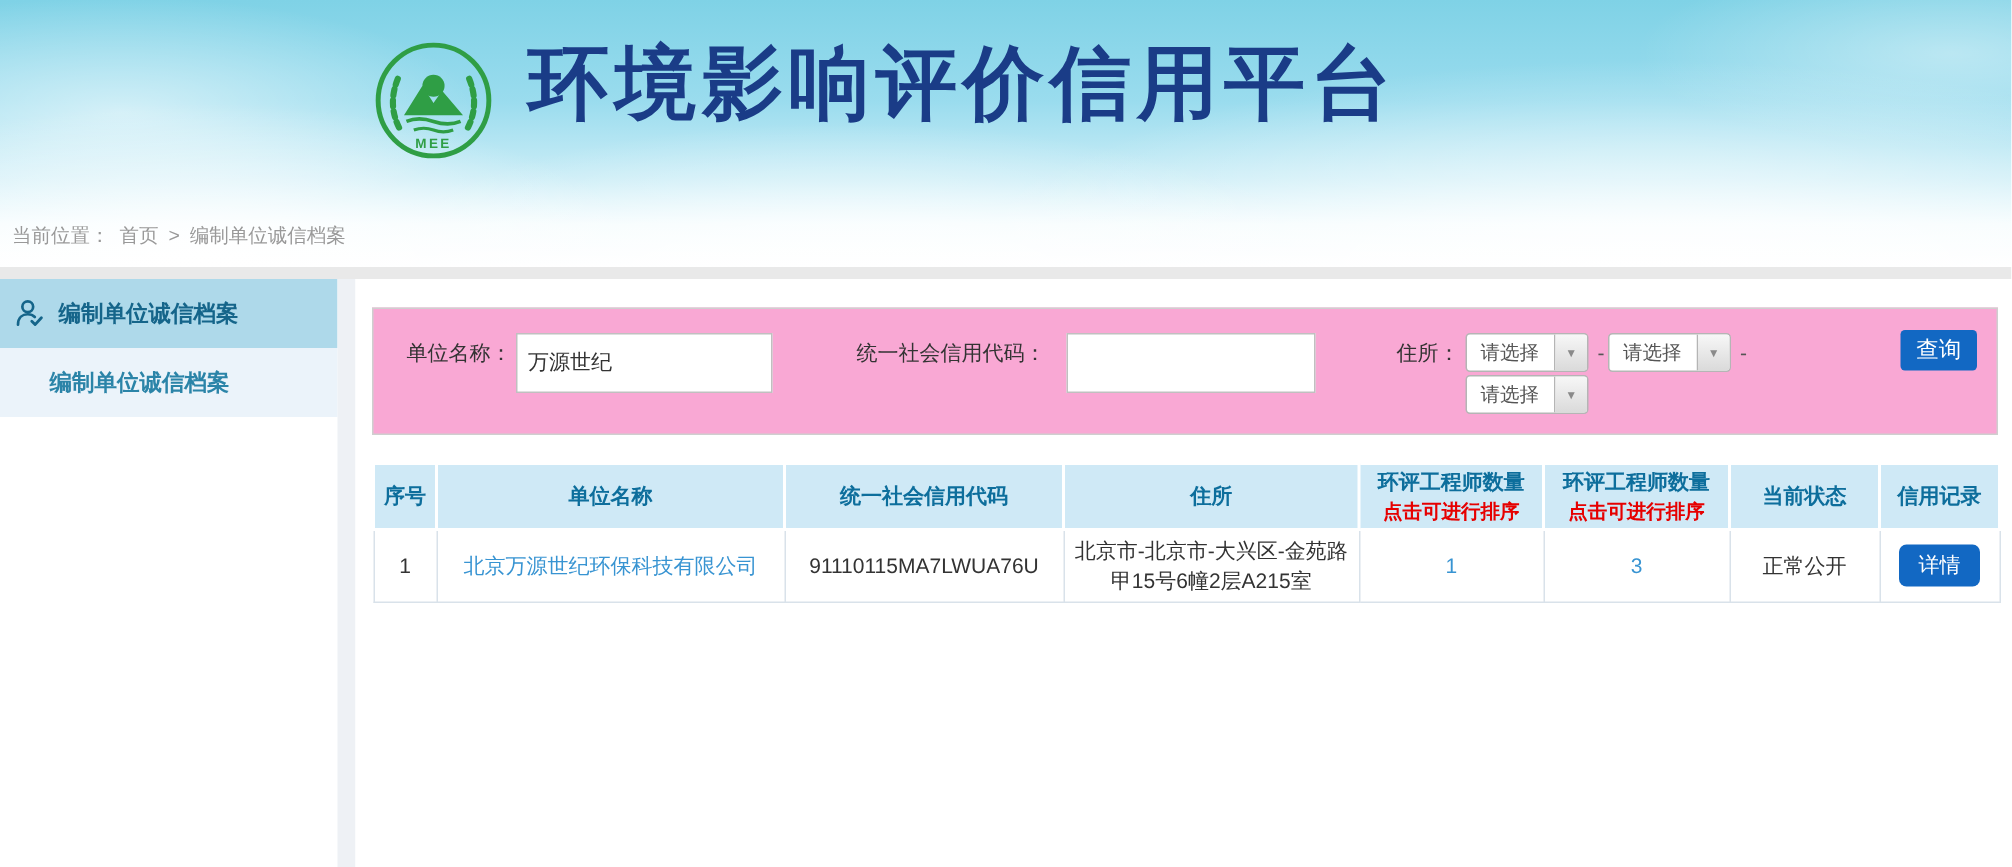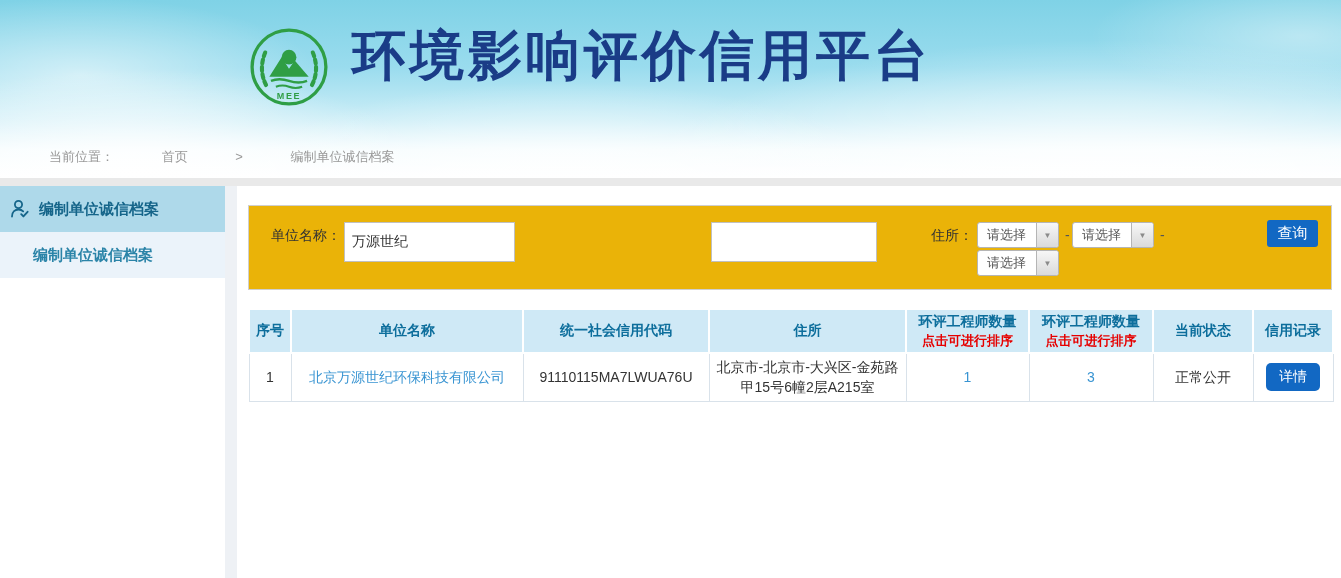--- a/index.html
+++ b/index.html
@@ -16,40 +16,40 @@
       radial-gradient(ellipse 700px 220px at 82% 104%, rgba(255,255,255,.9), rgba(255,255,255,0) 66%),
       radial-gradient(ellipse 340px 110px at 6% 42%, rgba(255,255,255,.55), rgba(255,255,255,0) 70%),
       radial-gradient(ellipse 300px 90px at 97% 20%, rgba(255,255,255,.4), rgba(255,255,255,0) 70%),
       linear-gradient(180deg,#7fd2e6 0%, #9adcee 38%, #cdeef7 68%, #f4fcfe 84%, #ffffff 100%);
   }
   .logo { position:absolute; left:248px; top:26px; width:82px; height:82px; }
   .site-title { position:absolute; left:352px; top:20px; font-size:54px; font-weight:bold;
     color:#1a3c87; letter-spacing:4px; }
 
   .breadcrumb { position:absolute; left:8px; top:148px; font-size:13px; color:#999; }
-  .breadcrumb span { margin-right:3px;margin-left:41px; }
+  .breadcrumb span { margin-right:3px; }
   .crumb-link { cursor:pointer; }
 
   .hdivider { width:100%; height:8px; background:#e9e9e9; }
 
   
   .layout { display:flex; width:100%; height:392px; background:#fff; }
   .sidebar { width:225px; flex:0 0 225px; background:#fff; }
   .side-head { height:46px; background:#aed9ea; display:flex; align-items:center;
     padding-left:9px; cursor:pointer; }
   .side-head .label { font-size:15px; font-weight:bold; color:#15658a; margin-left:8px; }
   .side-sub { height:46px; background:#ebf3fa; display:flex; align-items:center;
     padding-left:33px; cursor:pointer; }
   .side-sub .label { font-size:15px; font-weight:bold; color:#2b84a8; }
   .vgap { width:12px; flex:0 0 12px; background:#eef1f5; }
   .main { position:relative; flex:1; background:#fff; }
 
   
   .search-panel { position:absolute; left:11px; top:19px; width:1084px; height:85px;
-    border:1px solid #cfcfcf; background:#eab308; }
+    border:1px solid #cfcfcf; background:#f9a8d4; }
   .fld-label { position:absolute; font-size:14px; color:#333; line-height:26px; }
   .txt-input { position:absolute; height:40px; border:1px solid #c0c0c0; background:#fff;
     font-size:14px; color:#333; padding:0 7px; outline:none; font-family:inherit; }
   .combo { position:absolute; width:82px; height:26px; border:1px solid #b5b5b5;
     border-radius:3px; background:#fff; cursor:pointer; }
   .combo .txt { position:absolute; left:9px; top:0; line-height:24px; font-size:13px; color:#555; }
   .combo .btn { position:absolute; right:0; top:0; width:22px; height:24px;
     background:linear-gradient(#f7f7f7,#dadada); border-left:1px solid #b5b5b5;
     border-radius:0 2px 2px 0; display:flex; align-items:center; justify-content:center;
     font-size:8px; color:#8a8a8a; }
@@ -114,20 +114,21 @@
       </div>
     </aside>
 
     <div class="vgap"></div>
 
     <main class="main">
 
       <div class="search-panel">
         <span class="fld-label" style="left:22px; top:16px;">单位名称：</span>
         <input class="txt-input" style="left: 95px; top: 16px; width: 171px;" type="text" value="万源世纪">
+        <span class="fld-label" style="left:322px; top:16px;">统一社会信用代码：</span>
         <input class="txt-input" style="left: 462px; top: 16px; width: 166px;" type="text" value="">
 
         <span class="fld-label" style="left:682px; top:16px;">住所：</span>
 
         <div class="combo" style="left:728px; top:16px;">
           <span class="txt">请选择</span>
           <span class="btn">▼</span>
         </div>
         <span class="dash" style="left:816px; top:16px;">-</span>
         <div class="combo" style="left:823px; top:16px;">

